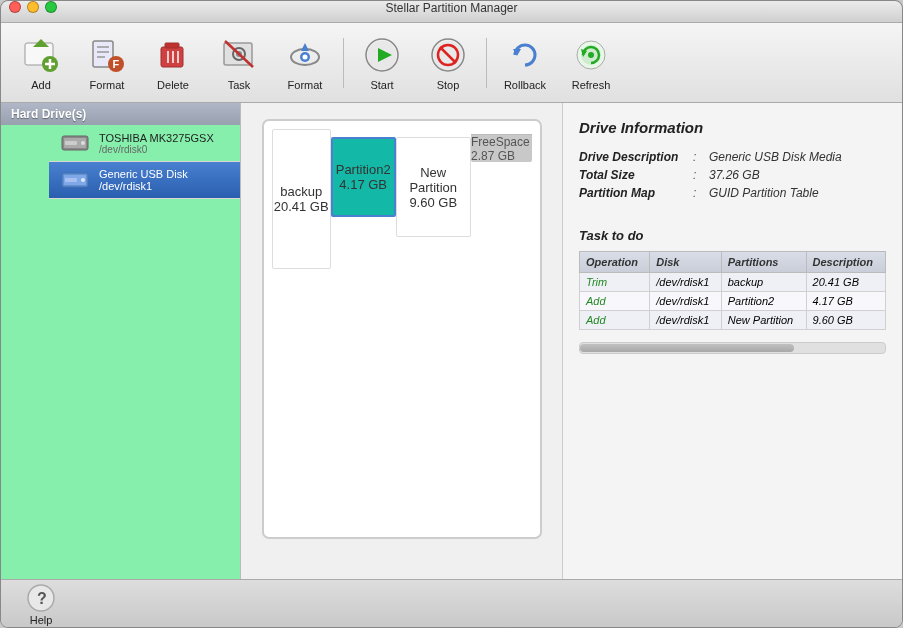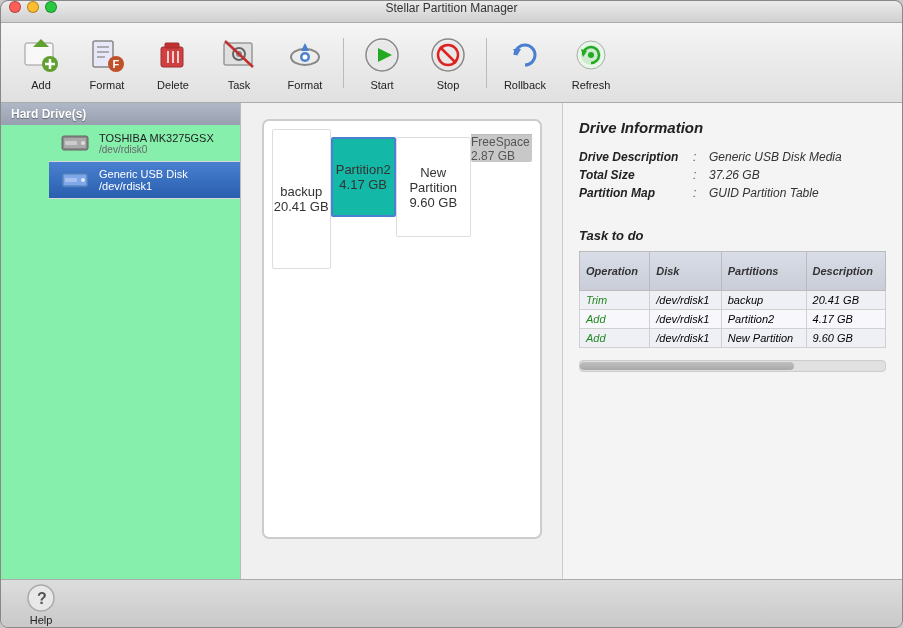--- a/index.html
+++ b/index.html
@@ -230,21 +230,21 @@
     }
     .task-table {
       width: 100%;
       border-collapse: collapse;
       font-size: 11px;
     }
     .task-table thead tr {
       background: linear-gradient(to bottom, #d8dde8, #c8cdd8);
     }
     .task-table th {
-      padding: 13px 6px;
+      padding: 4px 6px;
       text-align: left;
       font-weight: 600;
       color: #333;
       border: 1px solid #bbb;
     }
     .task-table td {
       padding: 3px 6px;
       border: 1px solid #d0d0d0;
     }
     .task-table tbody tr:nth-child(odd) {

